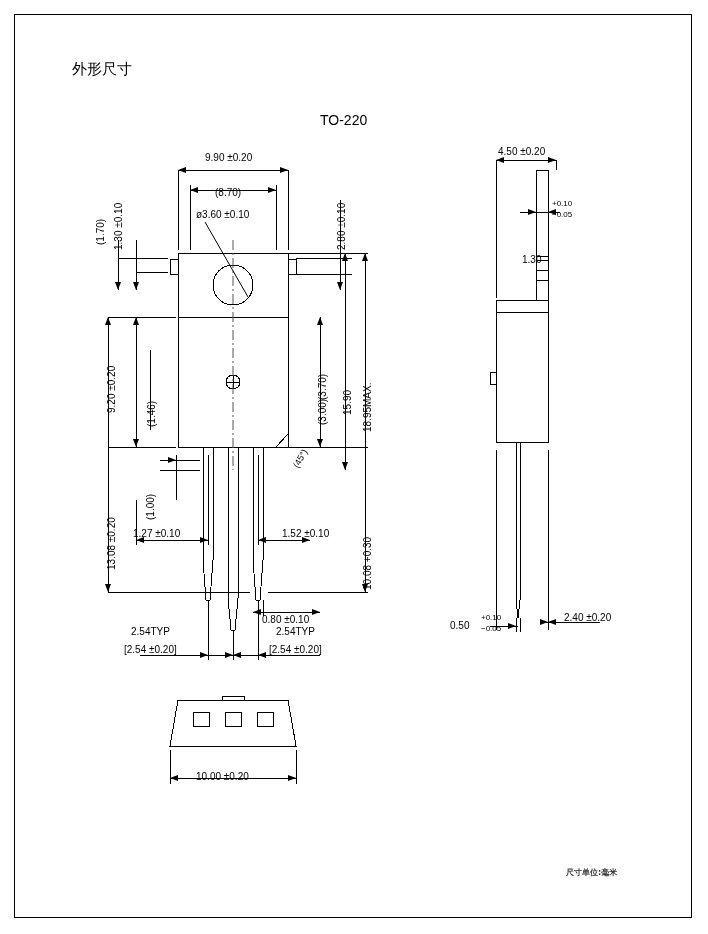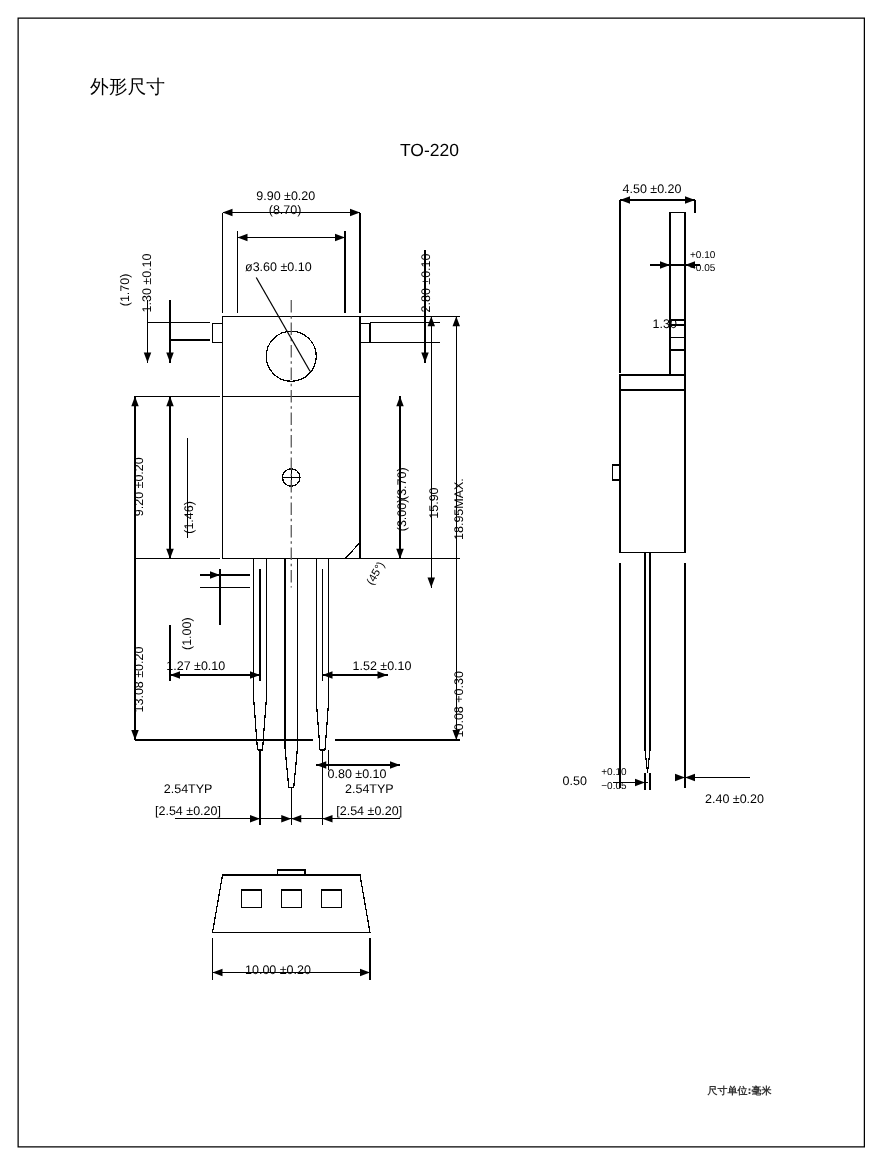--- a/index.html
+++ b/index.html
@@ -204,21 +204,21 @@
       <line x1="296" y1="750" x2="296" y2="784"></line>
       <line x1="170" y1="778" x2="296" y2="778"></line>
     </g>
     <g fill="#000">
       <polygon points="170,778 178,775 178,781"></polygon>
       <polygon points="296,778 288,775 288,781"></polygon>
     </g>
   </svg>
 
   <div class="t" style="left:205px;top:153px;">9.90 ±0.20</div>
-  <div class="t" style="left:215px;top:164px;">(8.70)</div>
+  <div class="t" style="left:215px;top:188px;">(8.70)</div>
   <div class="t" style="left:196px;top:210px;">ø3.60 ±0.10</div>
 
   <div class="t vert" style="left:96px;top:245px;transform:rotate(-90deg);">(1.70)</div>
   <div class="t vert" style="left:114px;top:250px;transform:rotate(-90deg);">1.30 ±0.10</div>
   <div class="t vert" style="left:337px;top:250px;transform:rotate(-90deg);">2.80 ±0.10</div>
 
   <div class="t vert" style="left:107px;top:413px;transform:rotate(-90deg);">9.20 ±0.20</div>
   <div class="t vert" style="left:147px;top:427px;transform:rotate(-90deg);">(1.46)</div>
   <div class="t vert" style="left:107px;top:570px;transform:rotate(-90deg);">13.08 ±0.20</div>
   <div class="t vert" style="left:146px;top:520px;transform:rotate(-90deg);">(1.00)</div>
@@ -240,18 +240,18 @@
   <div class="t" style="left:269px;top:645px;">[2.54 ±0.20]</div>
 
   <div class="t" style="left:498px;top:147px;">4.50 ±0.20</div>
   <div class="t" style="left:522px;top:207px;margin-top:48px;">1.30</div>
   <div class="t" style="left:552px;top:200px;font-size:8px;">+0.10</div>
   <div class="t" style="left:552px;top:211px;font-size:8px;">−0.05</div>
 
   <div class="t" style="left:450px;top:621px;">0.50</div>
   <div class="t" style="left:481px;top:614px;font-size:8px;">+0.10</div>
   <div class="t" style="left:481px;top:625px;font-size:8px;">−0.05</div>
-  <div class="t" style="left:564px;top:635px;">2.40 ±0.20</div>
+  <div class="t" style="left:564px;top:613px;">2.40 ±0.20</div>
 
   <div class="t" style="left:196px;top:772px;">10.00 ±0.20</div>
 
   <div class="t cn note" style="left:566px;top:869px;">尺寸单位:毫米</div>
 </div>
 
 </body></html>

